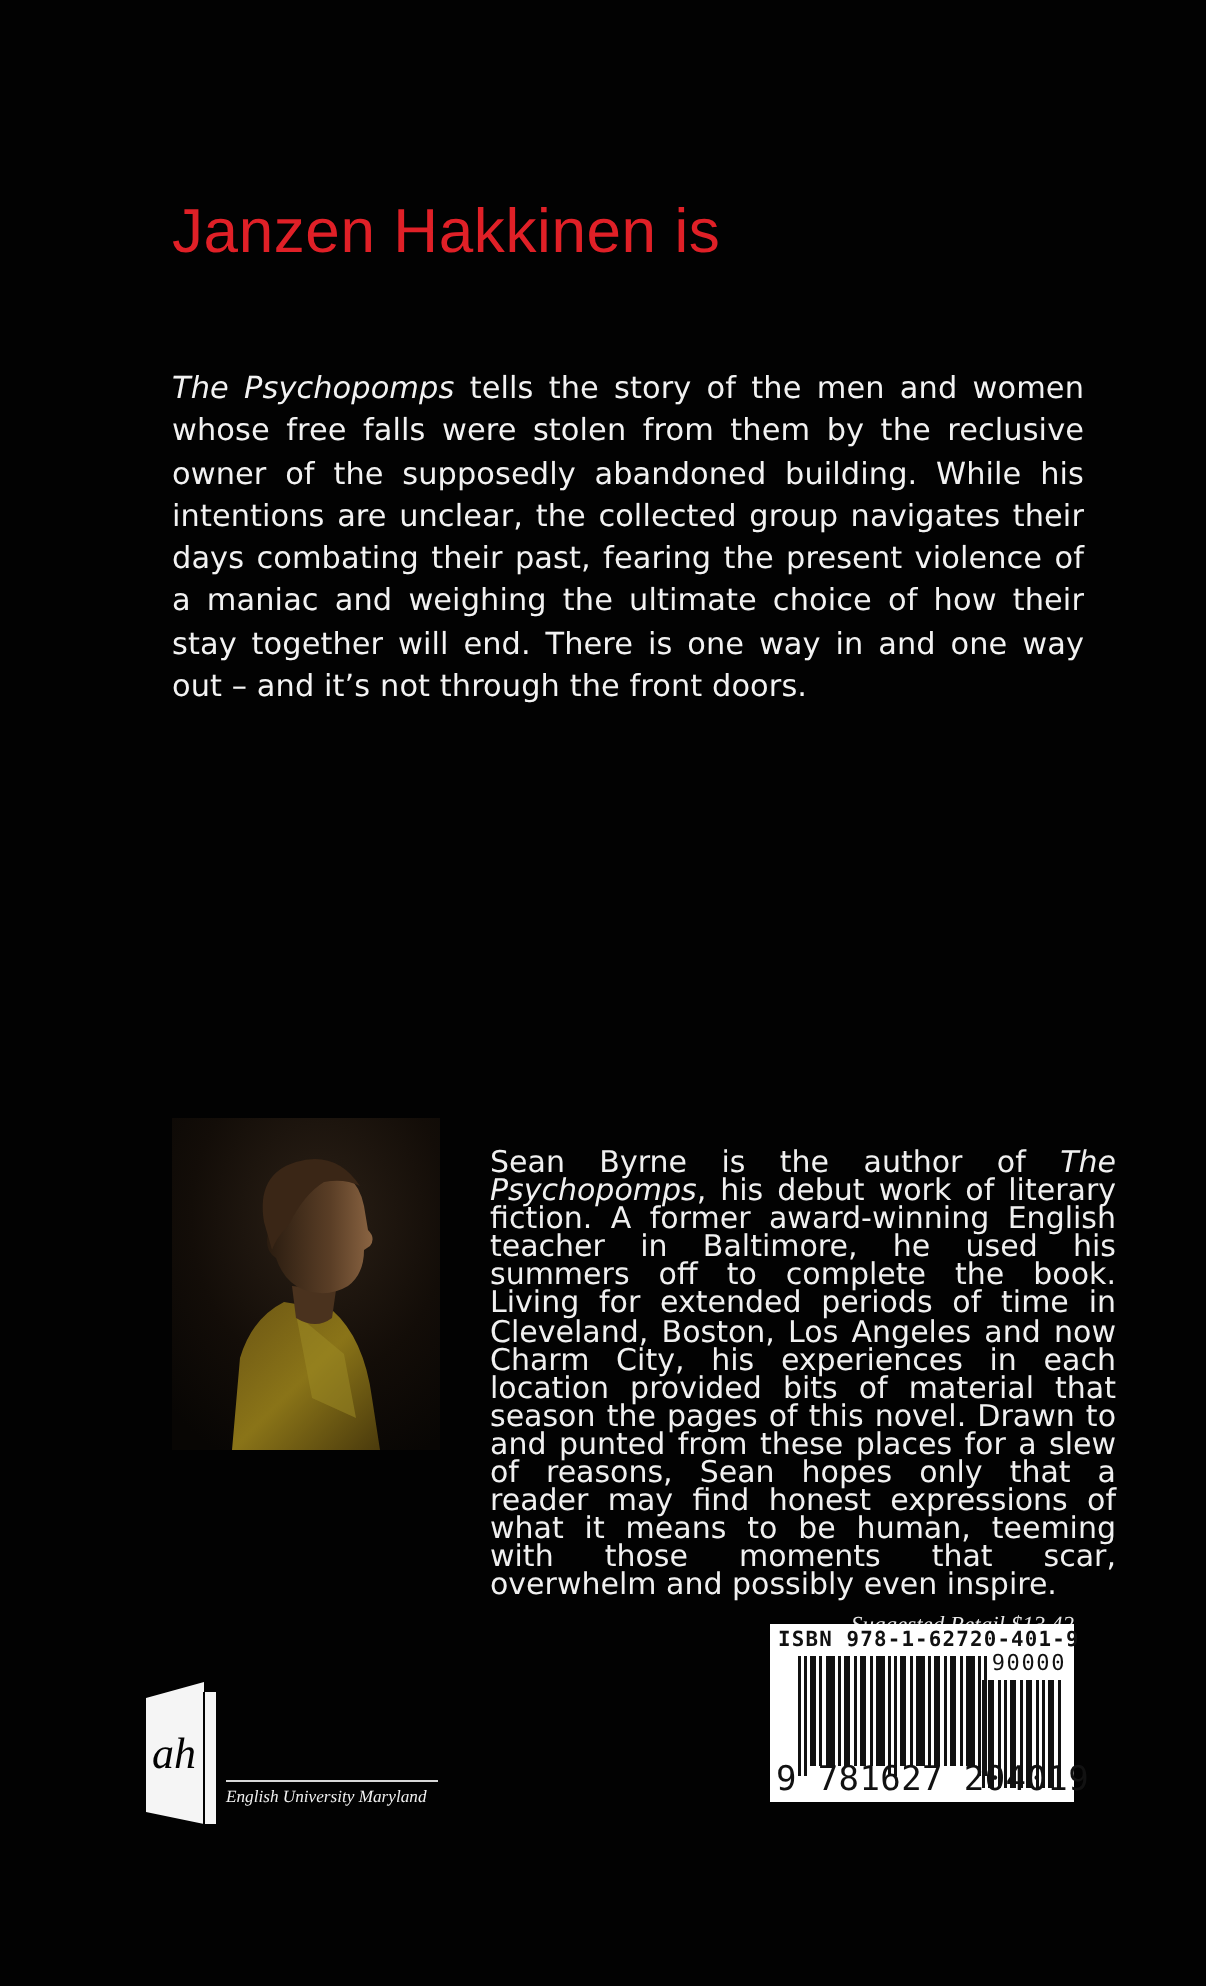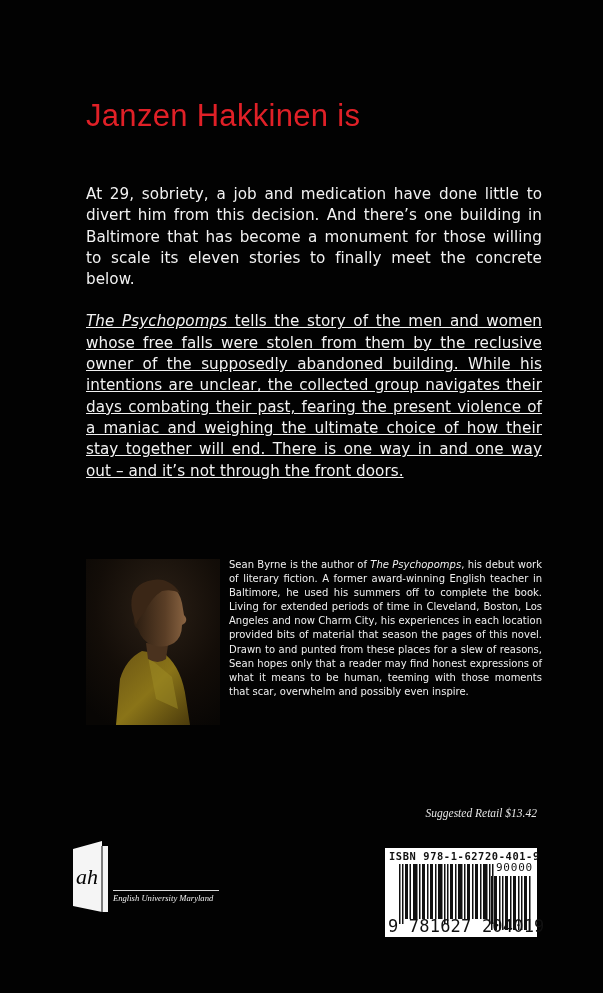--- a/index.html
+++ b/index.html
@@ -52,23 +52,23 @@
     overflow: hidden;
     background: radial-gradient(ellipse at 60% 35%, #2a1f14 0%, #150f0a 55%, #0a0705 100%);
   }
   .author-photo svg { display: block; }
 
   .bio {
     position: absolute;
     left: 229px;
     top: 558px;
     width: 313px;
-    margin: 0;
+    margin: 16px;
     font-family: "DejaVu Sans", sans-serif;
-    font-size: 10px;
+    font-size: 15px;
     line-height: 14.1px;
     text-align: justify;
     color: #f0f0f0;
   }
   .bio em { font-style: italic; }
 
   .logo {
     position: absolute;
     left: 72px;
     top: 840px;
@@ -117,21 +117,21 @@
     top: 807px;
     font-family: "Liberation Serif", "DejaVu Serif", serif;
     font-style: italic;
     font-size: 11.5px;
     color: #e6e6e6;
     white-space: nowrap;
   }
   .barcode-box {
     position: absolute;
     left: 385px;
-    top: 848px;
+    top: 812px;
     width: 152px;
     height: 89px;
     background: #fff;
     color: #111;
   }
   .isbn-text {
     position: absolute;
     left: 4px;
     top: 2px;
     font-family: "DejaVu Sans Mono", "Liberation Mono", monospace;
@@ -173,21 +173,20 @@
   }
 </style>
 </head>
 <body>
 
 <h1 class="headline" style="color:#E02027">
   <span>Janzen Hakkinen is</span><br>
 </h1>
 
 <div class="blurb">
-  <p>At 29, sobriety, a job and medication have done little to divert him from this decision. And there’s one building in Baltimore that has become a monument for those willing to scale its eleven stories to finally meet the concrete below.</p>
   <p><em>The Psychopomps</em><span> tells the story of the men and women whose free falls were stolen from them by the reclusive owner of the supposedly abandoned building. While his intentions are unclear, the collected group navigates their days combating their past, fearing the present violence of a maniac and weighing the ultimate choice of how their stay together will end. There is one way in and one way out – and it’s not through the front doors.</span></p>
 </div>
 
 <div class="author-photo">
   <svg width="134" height="166" viewBox="0 0 134 166">
     <defs>
       <radialGradient id="bg" cx="0.55" cy="0.3" r="0.8">
         <stop offset="0" stop-color="#2b2016"></stop>
         <stop offset="0.6" stop-color="#130d08"></stop>
         <stop offset="1" stop-color="#080604"></stop>

